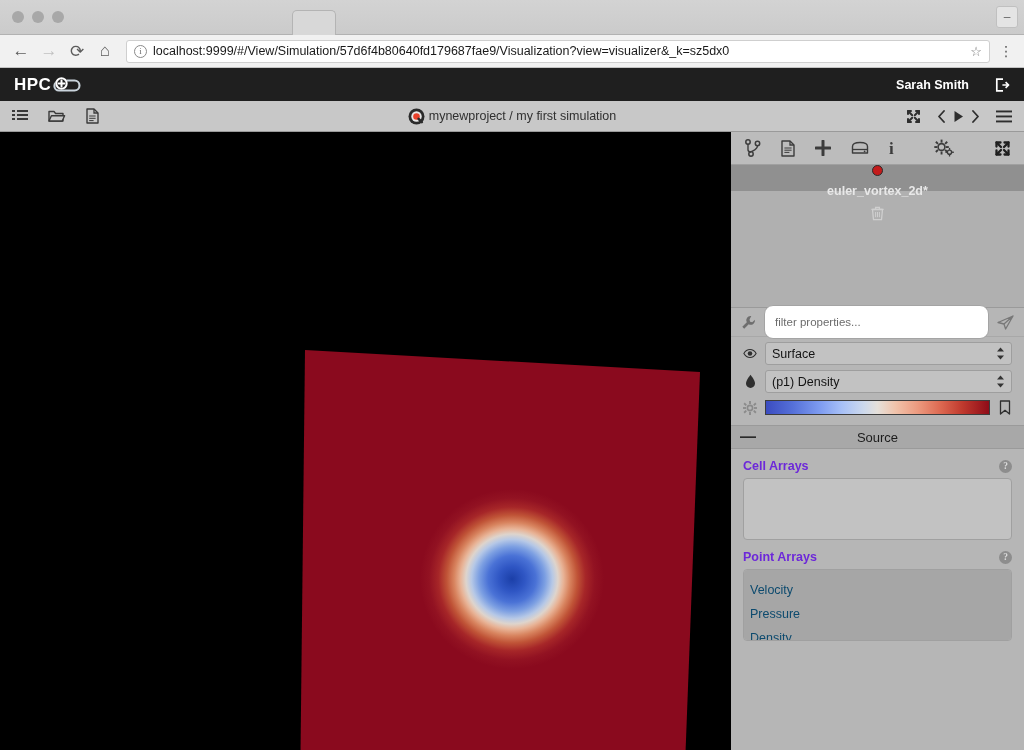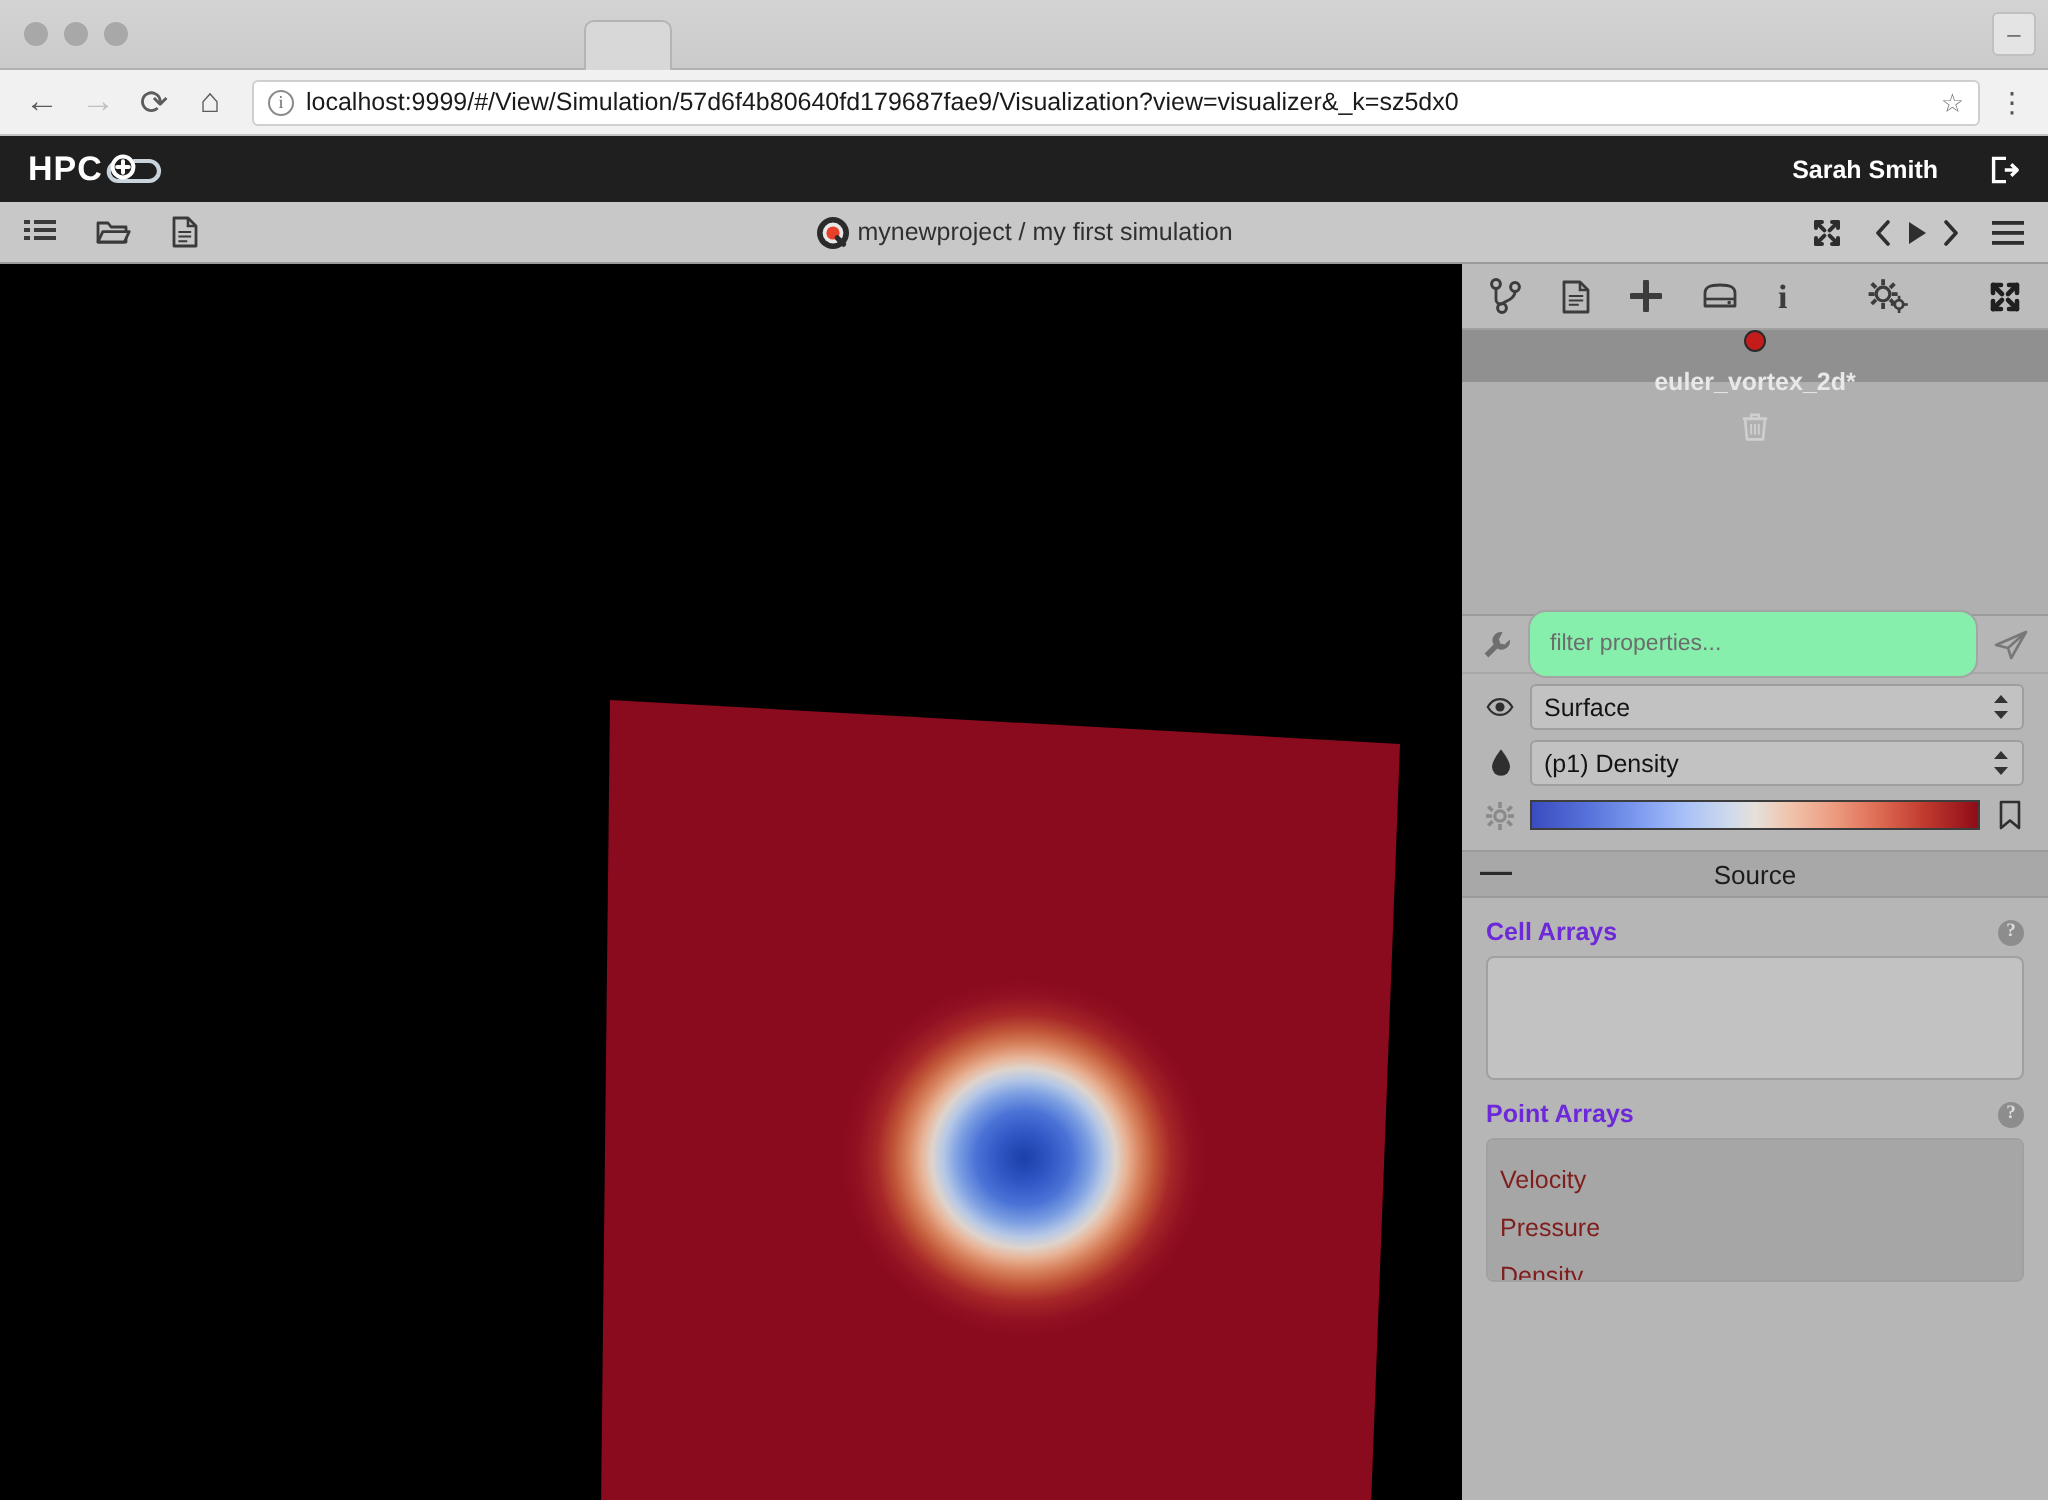--- a/index.html
+++ b/index.html
@@ -117,21 +117,21 @@
   }
   .pipe-dot { width:11px;height:11px;border-radius:50%;background:#c41b1b;border:1.5px solid #2a2a2a;flex:none; }
   .pipe-label { color:#e8e8e8; font-size:12.5px; font-weight:bold; flex:1; }
   .pipe-trash { color:#cccccc; cursor:pointer; }
 
   .filter-row {
     height:29px; background:#b6b6b6; display:flex; align-items:center;
     padding:0 10px; gap:8px; border-bottom:1px solid #a8a8a8;
   }
   .filter-input {
-    flex:1; height:17px; background:#86efac; border:1px solid #a4a4a4;
+    flex:1; height:17px; background:#ffffff; border:1px solid #a4a4a4;
     border-radius:9px; padding:16px 10px; font-size:11.5px; color:#6c6c6c;
     display:flex; align-items:center; font-family:"Liberation Sans",sans-serif;
   }
 
   .ctrl-row { display:flex; align-items:center; gap:8px; padding:5px 12px 0 12px; }
   .ctrl-icon { width:14px; display:flex; justify-content:center; color:#2f2f2f; flex:none; }
   .select {
     flex:1; height:23px; background:#c2c2c2; border:1px solid #9e9e9e; border-radius:3px;
     display:flex; align-items:center; padding:0 6px; font-size:12.5px; color:#131313;
     position:relative;
@@ -163,21 +163,21 @@
     width:13px;height:13px;border-radius:50%;background:#8d8d8d;color:#dcdcdc;
     font-size:9.5px; line-height:13px; text-align:center; font-weight:bold; cursor:pointer;
     font-family:"Liberation Serif",serif;
   }
   .listbox {
     background:#c2c2c2; border:1px solid #a0a0a0; border-radius:4px;
     height:62px; overflow:hidden;
   }
   .listbox.tall { height:72px; background:#bdbdbd; }
   .list-opt {
-    font-size:12.5px; color:#7f1d1d; padding:12px 6px; height:17px; line-height:17px;
+    font-size:12.5px; color:#0c4a6e; padding:12px 6px; height:17px; line-height:17px;
   }
   .list-opt.sel { background:#a6a6a6; }
 
   .panel-scroll { flex:1; overflow:hidden; background:#b6b6b6; }
 </style>
 </head>
 <body>
 
 <div class="app">
 

